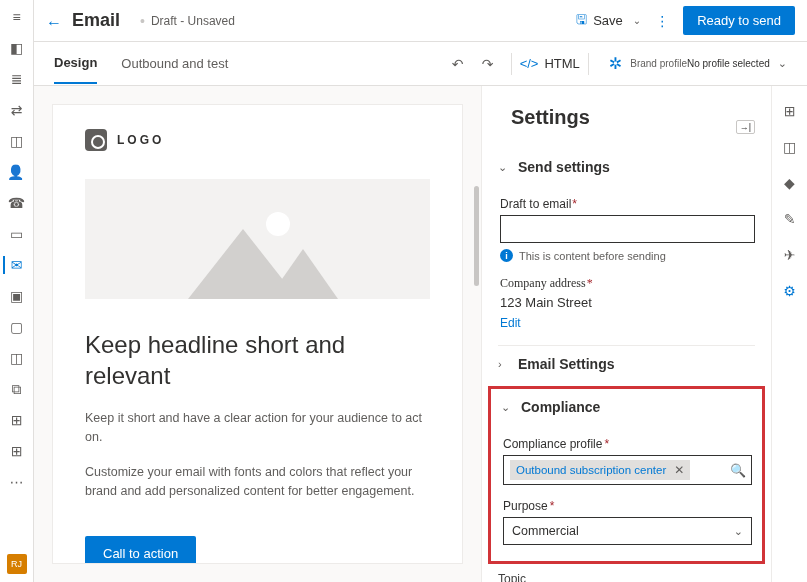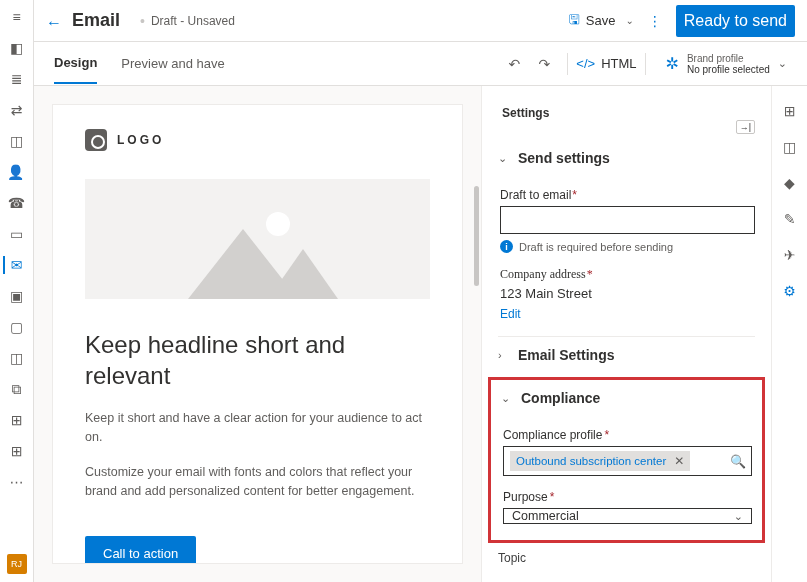--- a/index.html
+++ b/index.html
@@ -13,71 +13,71 @@
 .header { position:absolute; left:34px; top:0; right:0; height:42px; border-bottom:1px solid #e1dfdd; display:flex; align-items:center; padding:0 12px; }
 .header .back { color:#0078d4; margin-right:10px; font-size:16px; cursor:pointer;}
 .header .title { font-size:18px; font-weight:600; }
 .header .draft { margin-left:20px; font-size:12px; color:#605e5c; display:flex; align-items:center;}
 .header .draft::before { content:"•"; color:#c8c6c4; margin-right:6px; font-size:14px;}
 .header .spacer { flex:1; }
 .header .save { display:flex; align-items:center; color:#323130; font-size:13px; cursor:pointer; gap:6px;}
 .header .save .si { color:#0078d4; }
 .header .chev { color:#605e5c; margin-left:4px; font-size:10px;}
 .header .more { margin:0 14px; color:#0078d4; cursor:pointer; font-size:14px;}
-.header .primary { background:#0078d4; color:#fff; border:none; padding:7px 8px; border-radius:2px; font-size:16px; cursor:pointer;}
+.header .primary { background:#0078d4; color:#fff; border:none; padding:7px 14px; border-radius:2px; font-size:13px; cursor:pointer;}
 
 .tabbar { position:absolute; left:34px; top:42px; right:0; height:44px; border-bottom:1px solid #e1dfdd; display:flex; align-items:center; padding:0 20px; }
 .tabbar .tab { font-size:13px; color:#605e5c; padding:12px 0; margin-right:24px; cursor:pointer; }
 .tabbar .tab.active { color:#323130; border-bottom:2px solid #0078d4; font-weight:600;}
 .tabbar .spacer { flex:1; }
 .tabbar .act { width:22px; height:22px; display:flex; align-items:center; justify-content:center; color:#605e5c; cursor:pointer; margin:0 4px; font-size:14px;}
 .tabbar .sep { width:1px; height:22px; background:#e1dfdd; margin:0 8px;}
 .tabbar .html { display:flex; align-items:center; gap:6px; font-size:13px; color:#323130; cursor:pointer;}
 .tabbar .brand { display:flex; align-items:center; gap:8px; margin-left:12px; cursor:pointer;}
 .tabbar .brand .bi { color:#0078d4; }
-.tabbar .brand .txt { display:flex; flex-direction:column; line-height:1.1;}
+.tabbar .brand .txt { display:flex; flex-direction:row; line-height:1.1;}
 .tabbar .brand .lab { font-size:10px; color:#605e5c;}
 .tabbar .brand .val { font-size:10px; color:#323130;}
 
 .main { position:absolute; left:34px; top:86px; right:0; bottom:0; display:flex; background:#faf9f8; }
 .canvas { flex:1; padding:18px 18px 18px 18px; overflow:hidden;}
 .card { background:#fff; border:1px solid #edebe9; padding:24px 32px; height:100%; overflow:auto; position:relative;}
 .logo { display:flex; align-items:center; gap:10px; margin-bottom:28px;}
 .logo .sq { width:22px; height:22px; background:#605e5c; border-radius:4px; position:relative;}
 .logo .sq::after { content:""; position:absolute; left:6px; top:6px; width:10px; height:10px; border:2px solid #fff; border-radius:50%;}
 .logo span { letter-spacing:3px; font-size:12px; font-weight:600; color:#323130;}
 .imgph { width:100%; height:120px; background:#f3f2f1; display:flex; align-items:flex-end; justify-content:center; overflow:hidden; margin-bottom:30px;}
 .imgph svg { width:180px; height:100px;}
 .card h1 { font-size:24px; font-weight:400; line-height:1.3; margin-bottom:18px; color:#323130;}
 .card p { font-size:12.5px; color:#605e5c; line-height:1.5; margin-bottom:16px;}
 .cta { background:#0078d4; color:#fff; border:none; padding:10px 18px; font-size:13px; cursor:pointer; border-radius:2px; margin-top:20px;}
 .scrollthumb { position:absolute; right:2px; top:100px; width:5px; height:100px; background:#c8c6c4; border-radius:3px;}
 
 .settings { width:290px; background:#fff; border-left:1px solid #edebe9; padding:12px 16px 0 16px; overflow-y:auto;}
-.settings h2 { font-size:12px; font-weight:600; margin:8px 4px 20px;}
+.settings h2 { font-size:20px; font-weight:600; margin:8px 13px 20px;}
 .sec-head { display:flex; align-items:center; gap:8px; padding:10px 0; cursor:pointer; border-top:1px solid #edebe9;}
 .sec-head.first { border-top:none;}
 .sec-head .chv { font-size:11px; color:#605e5c; width:12px; display:inline-block;}
 .sec-head .lbl { font-size:14px; font-weight:600;}
 .sec-body { padding:4px 0 14px 2px;}
 .fld-lbl { font-size:12px; color:#323130; margin:8px 0 4px;}
 .req::after { content:"*"; color:#a4262c; margin-left:1px;}
 .fld-lbl .reqstar { color:#a4262c; margin-left:2px;}
 .inp { width:100%; height:28px; border:1px solid #323130; padding:0 8px; font-size:12px;}
 .msg { font-size:11px; color:#605e5c; display:flex; align-items:center; gap:6px; margin-top:6px;}
 .msg .ic { width:13px; height:13px; background:#0078d4; color:#fff; border-radius:50%; display:flex; align-items:center; justify-content:center; font-size:9px; font-weight:bold;}
 .static { font-size:13px; color:#323130; margin-top:2px;}
 .link { color:#0078d4; font-size:12px; cursor:pointer; margin-top:6px; display:inline-block;}
 
 .highlight { border:3px solid #d13438; padding:8px 10px 12px; margin:4px -10px 8px;}
 .lookup { display:flex; align-items:center; border:1px solid #323130; height:30px; padding:0 4px 0 6px; gap:4px;}
 .lookup .tag { background:#e1dfdd; color:#0078d4; font-size:11.5px; padding:3px 6px; display:flex; align-items:center; gap:8px;}
 .lookup .tag .x { color:#605e5c; cursor:pointer; font-size:12px;}
 .lookup .srch { margin-left:auto; color:#605e5c; font-size:13px; cursor:pointer;}
-.selectbox { width:100%; height:16px; border:1px solid #323130; display:flex; align-items:center; padding:0 8px; font-size:12.5px; cursor:pointer; justify-content:space-between;}
+.selectbox { width:100%; height:28px; border:1px solid #323130; display:flex; align-items:center; padding:0 8px; font-size:12.5px; cursor:pointer; justify-content:space-between;}
 .dis-lbl { color:#404040;}
 
 .rightrail { width:36px; background:#fff; border-left:1px solid #edebe9; display:flex; flex-direction:column; align-items:center; padding-top:16px; gap:18px;}
 .rightrail .ri { width:18px; height:18px; color:#605e5c; cursor:pointer; display:flex; align-items:center; justify-content:center; font-size:14px;}
 .rightrail .ri.active { color:#0078d4;}
 .collapse-icon { position:absolute; right:0px; top:14px; border:1px solid #c8c6c4; padding:1px 3px; font-size:9px; cursor:pointer; border-radius:2px;}
 .settings-header { position:relative; }
 </style>
 </head>
 <body>
@@ -111,21 +111,21 @@
     <span class="si">🖫</span>
     <span>Save</span>
     <span class="chev">⌄</span>
   </div>
   <span class="more">⋮</span>
   <button class="primary">Ready to send</button>
 </div>
 
 <div class="tabbar">
   <div class="tab active">Design</div>
-  <div class="tab">Preview and have</div>
+  <div class="tab">Outbound and test</div>
   <div class="spacer"></div>
   <div class="act">↶</div>
   <div class="act">↷</div>
   <div class="sep"></div>
   <div class="html">
     <span style="color:#0078d4;">&lt;/&gt;</span>
     <span>HTML</span>
   </div>
   <div class="sep"></div>
   <div class="brand">
@@ -168,21 +168,21 @@
 
     <div class="sec-head first">
       <span class="chv">⌄</span>
       <span class="lbl">Send settings</span>
     </div>
     <div class="sec-body">
       <div class="fld-lbl req">Draft to email</div>
       <input class="inp" style="">
       <div class="msg">
         <span class="ic">i</span>
-        <span>Draft is required before sending</span>
+        <span>This is content before sending</span>
       </div>
       <div class="fld-lbl req" style="margin-top:14px;font-family:Liberation Serif, serif;">Company address</div>
       <div class="static">123 Main Street</div>
       <span class="link">Edit</span>
     </div>
 
     <div class="sec-head">
       <span class="chv">›</span>
       <span class="lbl">Email Settings</span>
     </div>

